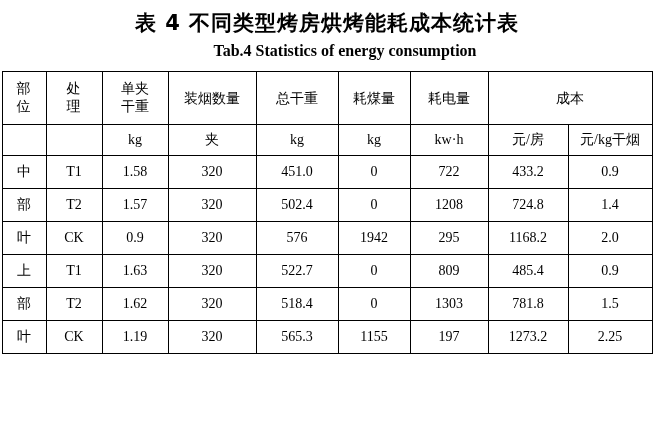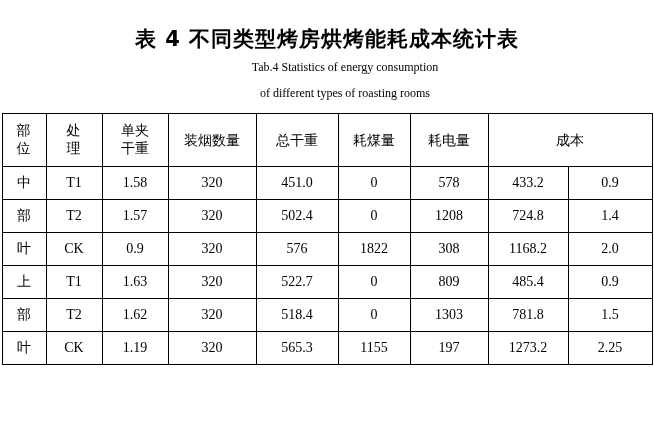--- a/index.html
+++ b/index.html
@@ -15,32 +15,32 @@
     overflow: hidden;
   }
   .page {
     width: 654px;
     height: 428px;
     position: relative;
     box-sizing: border-box;
   }
   .title-block {
     text-align: center;
-    padding-top: 24px;
+    padding-top: 8px;
   }
   .title-cn {
     font-size: 21px;
     font-weight: bold;
     letter-spacing: 1px;
     line-height: 30px;
     font-family: "DejaVu Sans", "Liberation Sans", sans-serif;
   }
   .title-en {
-    font-size: 12px;
-    font-weight: normal;
+    font-size: 16px;
+    font-weight: bold;
     line-height: 26px;
     font-family: "Liberation Serif", serif;
     margin-left: 36px;
   }
   table.data {
     border-collapse: collapse;
     width: 640px;
     margin: 7px auto 0 auto;
     table-layout: fixed;
   }
@@ -88,21 +88,20 @@
   col.c8 { width: 84px; }
 </style>
 </head>
 <body>
 
 <div class="page">
 
   <div class="title-block">
     <div class="title-cn">表 4   不同类型烤房烘烤能耗成本统计表</div>
     <div class="title-en">Tab.4 Statistics of energy consumption</div>
-    <div class="title-en">of different types of roasting rooms</div>
   </div>
 
   <table class="data">
     <colgroup>
       <col class="c0">
         <col class="c1">
         <col class="c2">
         <col class="c3">
         <col class="c4">
         <col class="c5">
@@ -124,29 +123,40 @@
           <span class="two-line">单夹</span>
           <span class="two-line">干重</span>
         </td>
         <td class="cn">装烟数量</td>
         <td class="cn">总干重</td>
         <td class="cn">耗煤量</td>
         <td class="cn">耗电量</td>
         <td class="cn" colspan="2">成本</td>
       </tr>
 
+      <tr class="hdr-unit">
+        <td></td>
+        <td></td>
+        <td>kg</td>
+        <td class="cn">夹</td>
+        <td>kg</td>
+        <td>kg</td>
+        <td>kw·h</td>
+        <td class="cn">元/房</td>
+        <td class="cn">元/kg干烟</td>
+      </tr>
 
       <tr class="body-row">
         <td class="cn">中</td>
         <td>T1</td>
         <td>1.58</td>
         <td>320</td>
         <td>451.0</td>
         <td>0</td>
-        <td>578</td>
+        <td>722</td>
         <td>433.2</td>
         <td>0.9</td>
       </tr>
 
       <tr class="body-row">
         <td class="cn">部</td>
         <td>T2</td>
         <td>1.57</td>
         <td>320</td>
         <td>502.4</td>
@@ -155,22 +165,22 @@
         <td>724.8</td>
         <td>1.4</td>
       </tr>
 
       <tr class="body-row">
         <td class="cn">叶</td>
         <td>CK</td>
         <td>0.9</td>
         <td>320</td>
         <td>576</td>
-        <td>1822</td>
-        <td>308</td>
+        <td>1942</td>
+        <td>295</td>
         <td>1168.2</td>
         <td>2.0</td>
       </tr>
 
       <tr class="body-row">
         <td class="cn">上</td>
         <td>T1</td>
         <td>1.63</td>
         <td>320</td>
         <td>522.7</td>

